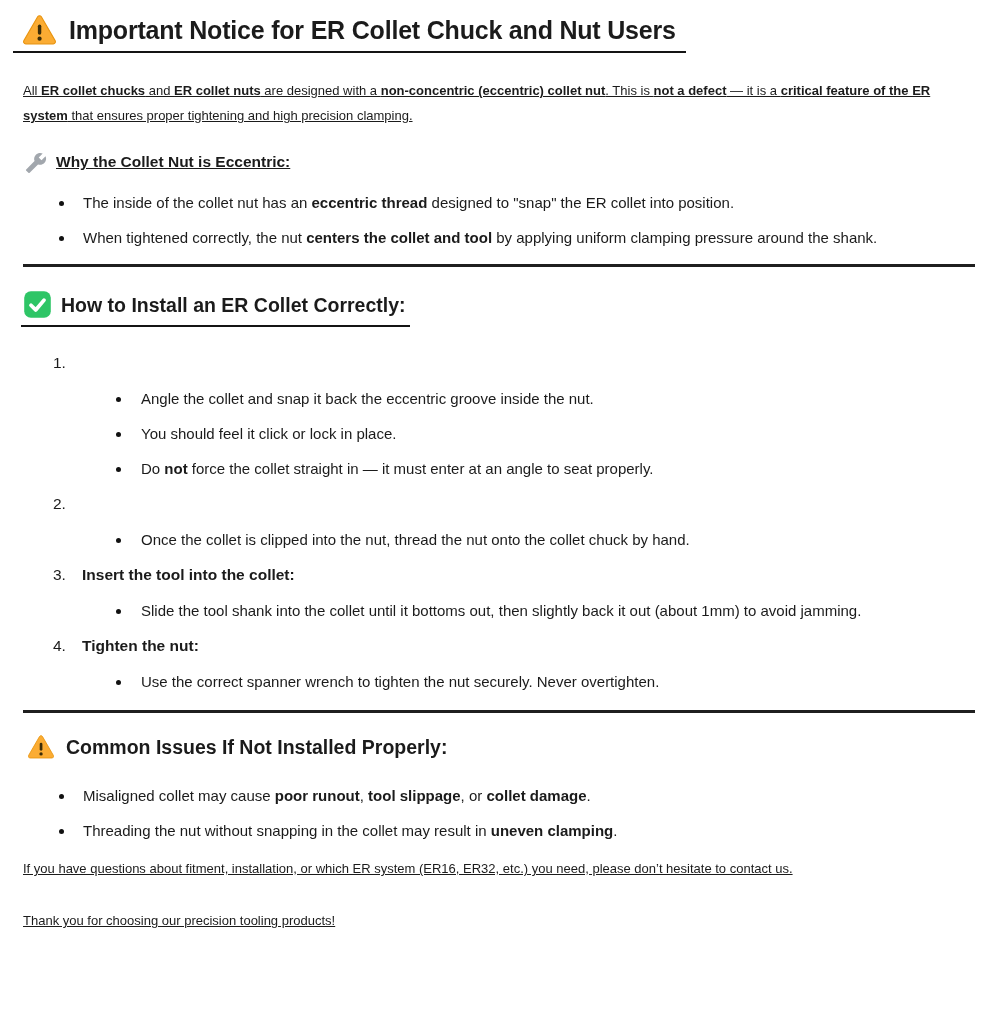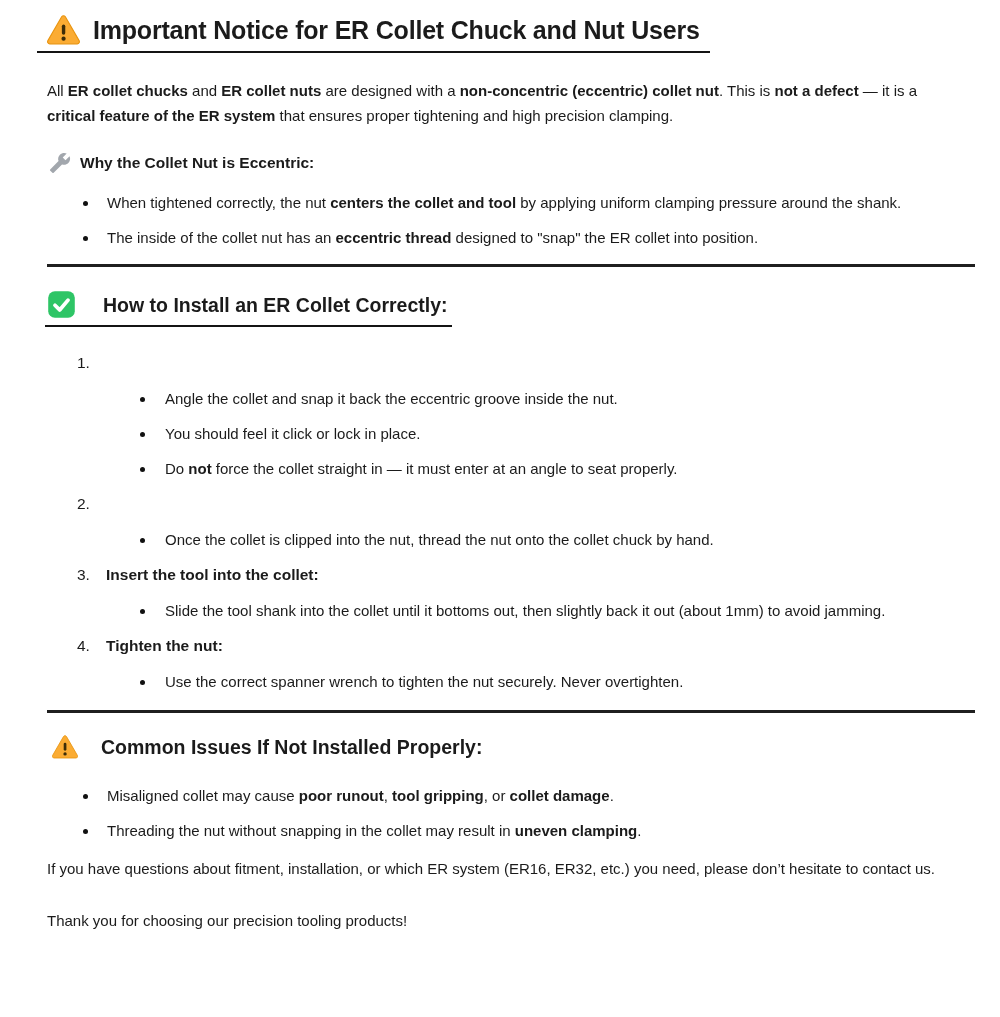--- a/index.html
+++ b/index.html
@@ -6,75 +6,75 @@
   html, body { background: #ffffff; }
   body {
     width: 1000px;
     height: 1017px;
     font-family: "Liberation Sans", "DejaVu Sans", sans-serif;
     color: #1b1b1b;
     overflow: hidden;
   }
   .page {
     padding: 14px 25px 20px 23px;
-    margin-left: 24px;
   }
 
   
   .doc-title {
     display: inline-flex;
     align-items: center;
     gap: 13px;
     margin-left: -10px;
     padding: 0 10px 5px 10px;
     border-bottom: 2.5px solid #141414;
     font-size: 25px;
     font-weight: bold;
     line-height: 32px;
     letter-spacing: -0.2px;
   }
   .h2-underlined {
     display: inline-flex;
     align-items: center;
-    gap: 27px;
+    gap: 9px;
     margin-left: -2px;
     padding: 0 4px 6px 2px;
     border-bottom: 2px solid #141414;
     font-size: 19.5px;
     font-weight: bold;
     line-height: 26px;
   }
   .h3-plain {
     display: flex;
     align-items: center;
-    gap: 23px;
+    gap: 12px;
     margin-left: 5px;
     font-size: 19.5px;
     font-weight: bold;
     line-height: 26px;
   }
   .h4-tool {
     display: flex;
-    align-items: center;
     gap: 9px;
     margin-left: 2px;
     font-size: 15.5px;
     font-weight: bold;
     line-height: 20px;
+    text-decoration: underline;
   }
 
   
   .icon { flex-shrink: 0; display: inline-block; }
   .icon svg { display: block; }
   .icon-flip svg { transform: scaleX(-1); }
 
   
   .para {
-    font-size: 15px;
+    font-size: 13px;
     line-height: 25px;
+    text-decoration: underline;
   }
   .intro { margin-top: 25px; max-width: 915px; }
 
   .bullet-l1 {
     position: relative;
     padding-left: 60px;
     font-size: 15px;
     line-height: 20px;
     margin-bottom: 15px;
   }
@@ -164,22 +164,22 @@
   <div class="h4-tool why-head">
     <span class="icon icon-flip">
       <svg width="22" height="22" viewBox="0 0 24 24">
         <path fill="#A2A7AD" d="M22.7 19l-9.1-9.1c.9-2.3.4-5-1.5-6.9-2-2-5-2.4-7.4-1.3L9 6 6 9 1.6 4.7C.4 7.1.9 10.1 2.9 12.1c1.9 1.9 4.6 2.4 6.9 1.5l9.1 9.1c.4.4 1 .4 1.4 0l2.3-2.3c.5-.4.5-1.1.1-1.4z"></path>
       </svg>
     </span>
     <span>Why the Collet Nut is Eccentric:</span>
   </div>
 
   <div class="why-list">
+    <div class="bullet-l1">The inside of the collet nut has an <b>eccentric thread</b> designed to "snap" the ER collet into position.</div>
     <div class="bullet-l1">When tightened correctly, the nut <b>centers the collet and tool</b> by applying uniform clamping pressure around the shank.</div>
-    <div class="bullet-l1">The inside of the collet nut has an <b>eccentric thread</b> designed to "snap" the ER collet into position.</div>
   </div>
 
   <div class="divider divider-1"></div>
 
   
   <h2 class="h2-underlined install-h">
     <span class="icon">
       <svg width="29" height="29" viewBox="0 0 24 24">
         <rect x="1" y="1" width="22" height="22" rx="5.5" fill="#2EC566"></rect>
         <path d="M6.6 12.6l3.9 3.9L17.4 8.4" stroke="#ffffff" stroke-width="3.1" stroke-linecap="round" stroke-linejoin="round" fill="none"></path>
@@ -224,21 +224,21 @@
       <svg width="26" height="24" viewBox="0 0 24 22">
         <path d="M13.35 1.3c-.6-1.05-2.1-1.05-2.7 0L.55 18.8c-.6 1.05.15 2.35 1.35 2.35h20.2c1.2 0 1.95-1.3 1.35-2.35Z" fill="#FBAC33" stroke="#E9940F" stroke-width="0.8"></path>
         <rect x="10.8" y="7" width="2.5" height="7.4" rx="1.25" fill="#3C2D08"></rect>
         <circle cx="12.05" cy="17.4" r="1.55" fill="#3C2D08"></circle>
       </svg>
     </span>
     <span>Common Issues If Not Installed Properly:</span>
   </div>
 
   <div class="issues-list">
-    <div class="bullet-l1">Misaligned collet may cause <b>poor runout</b>, <b>tool gripping</b>, or <b>collet damage</b>.</div>
+    <div class="bullet-l1">Misaligned collet may cause <b>poor runout</b>, <b>tool slippage</b>, or <b>collet damage</b>.</div>
     <div class="bullet-l1">Threading the nut without snapping in the collet may result in <b>uneven clamping</b>.</div>
   </div>
 
   
   <p class="para contact">If you have questions about fitment, installation, or which ER system (ER16, ER32, etc.) you need, please don’t hesitate to contact us.</p>
   <p class="para thanks">Thank you for choosing our precision tooling products!</p>
 
 </div>
 
 </body></html>

